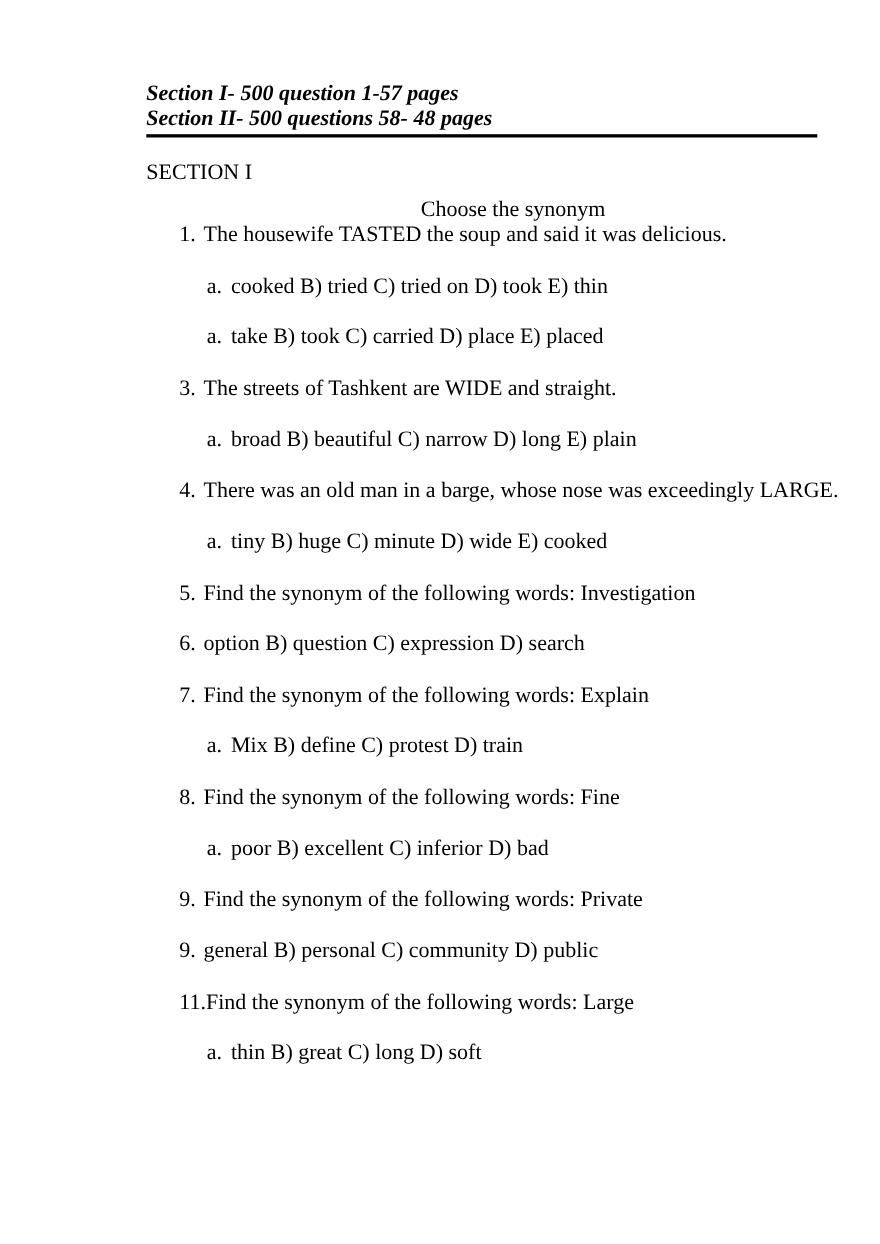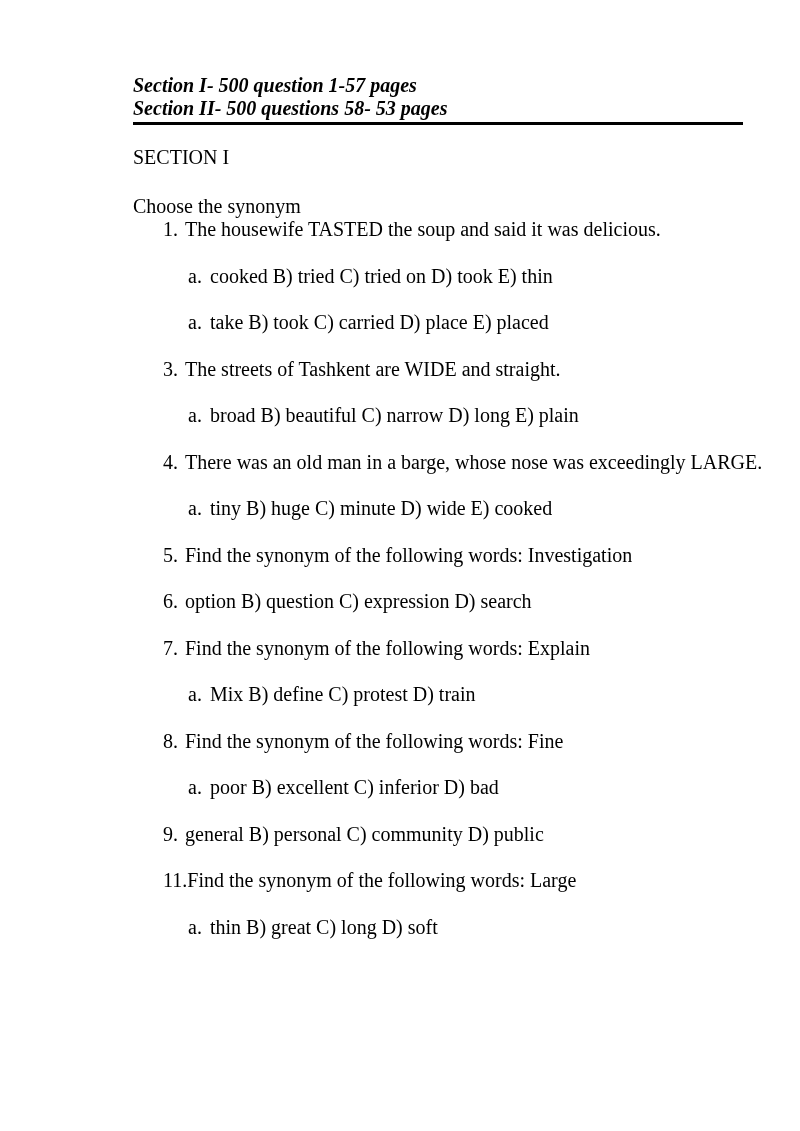--- a/index.html
+++ b/index.html
@@ -29,22 +29,23 @@
     font-style: italic;
     line-height: 23px;
     white-space: nowrap;
   }
   .section-title {
     margin-top: 21px;
     font-weight: normal;
     line-height: 23px;
   }
   .instruction {
-    margin-top: 26px;
+    margin-top: 10px;
     line-height: 23px;
+    text-align: center;
   }
   .question-list {
   }
   .para {
     line-height: 23px;
     margin: 0 0 23.5px 0;
     white-space: nowrap;
   }
   .indent-question { padding-left: 30px; }
   .indent-option   { padding-left: 55px; }
@@ -53,39 +54,40 @@
     min-width: 22px;
   }
 </style>
 </head>
 <body>
 
 <div class="page">
 
   <div class="doc-header">
     <div class="hline">Section I- 500 question 1-57 pages</div>
-    <div class="hline">Section II- 500 questions 58- 53 pages</div>
+    <div class="hline">Section II- 500 questions 58- 48 pages</div>
   </div>
 
   <div class="section-title">SECTION I</div>
 
   <div class="instruction">Choose the synonym</div>
 
   <div class="question-list">
       <div class="para indent-question"><span class="marker">1.</span><span>The housewife TASTED the soup and said it was delicious.</span></div>
       <div class="para indent-option"><span class="marker">a.</span><span>cooked B) tried C) tried on D) took E) thin</span></div>
       <div class="para indent-option"><span class="marker">a.</span><span>take B) took C) carried D) place E) placed</span></div>
       <div class="para indent-question"><span class="marker">3.</span><span>The streets of Tashkent are WIDE and straight.</span></div>
       <div class="para indent-option"><span class="marker">a.</span><span>broad B) beautiful C) narrow D) long E) plain</span></div>
       <div class="para indent-question"><span class="marker">4.</span><span>There was an old man in a barge, whose nose was exceedingly LARGE.</span></div>
       <div class="para indent-option"><span class="marker">a.</span><span>tiny B) huge C) minute D) wide E) cooked</span></div>
       <div class="para indent-question"><span class="marker">5.</span><span>Find the synonym of the following words: Investigation</span></div>
       <div class="para indent-question"><span class="marker">6.</span><span>option B) question C) expression D) search</span></div>
       <div class="para indent-question"><span class="marker">7.</span><span>Find the synonym of the following words: Explain</span></div>
       <div class="para indent-option"><span class="marker">a.</span><span>Mix B) define C) protest D) train</span></div>
       <div class="para indent-question"><span class="marker">8.</span><span>Find the synonym of the following words: Fine</span></div>
       <div class="para indent-option"><span class="marker">a.</span><span>poor B) excellent C) inferior D) bad</span></div>
+      <div class="para indent-question"><span class="marker">9.</span><span>Find the synonym of the following words: Private</span></div>
       <div class="para indent-question"><span class="marker">9.</span><span>general B) personal C) community D) public</span></div>
       <div class="para indent-question"><span class="marker">11.</span><span>Find the synonym of the following words: Large</span></div>
       <div class="para indent-option"><span class="marker">a.</span><span>thin B) great C) long D) soft</span></div>
     </div>
 
 </div>
 
 </body></html>

